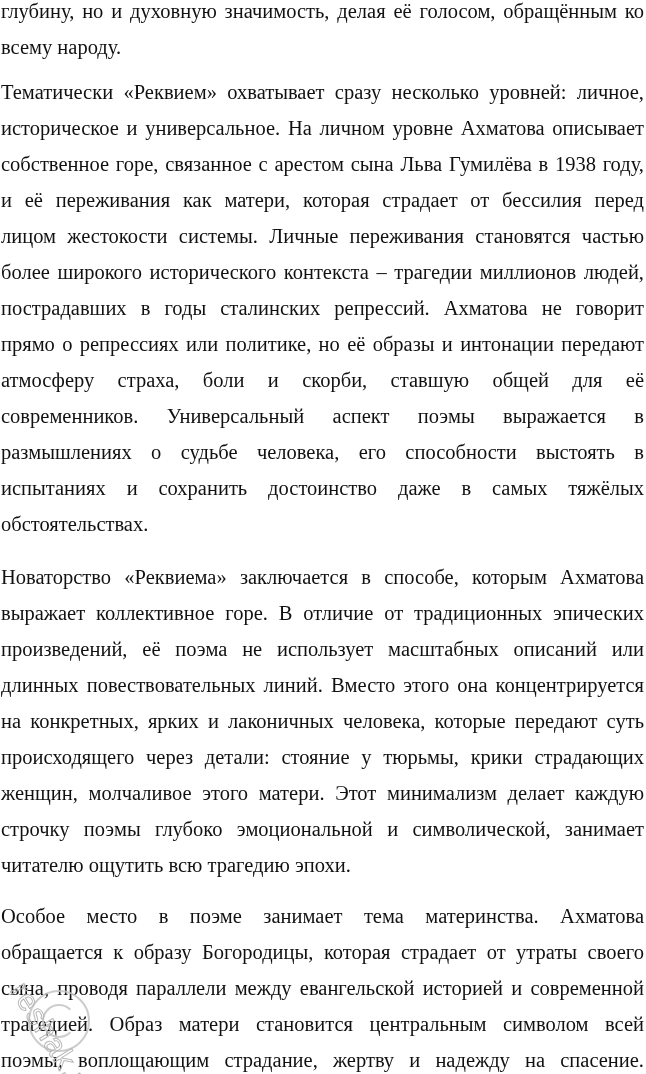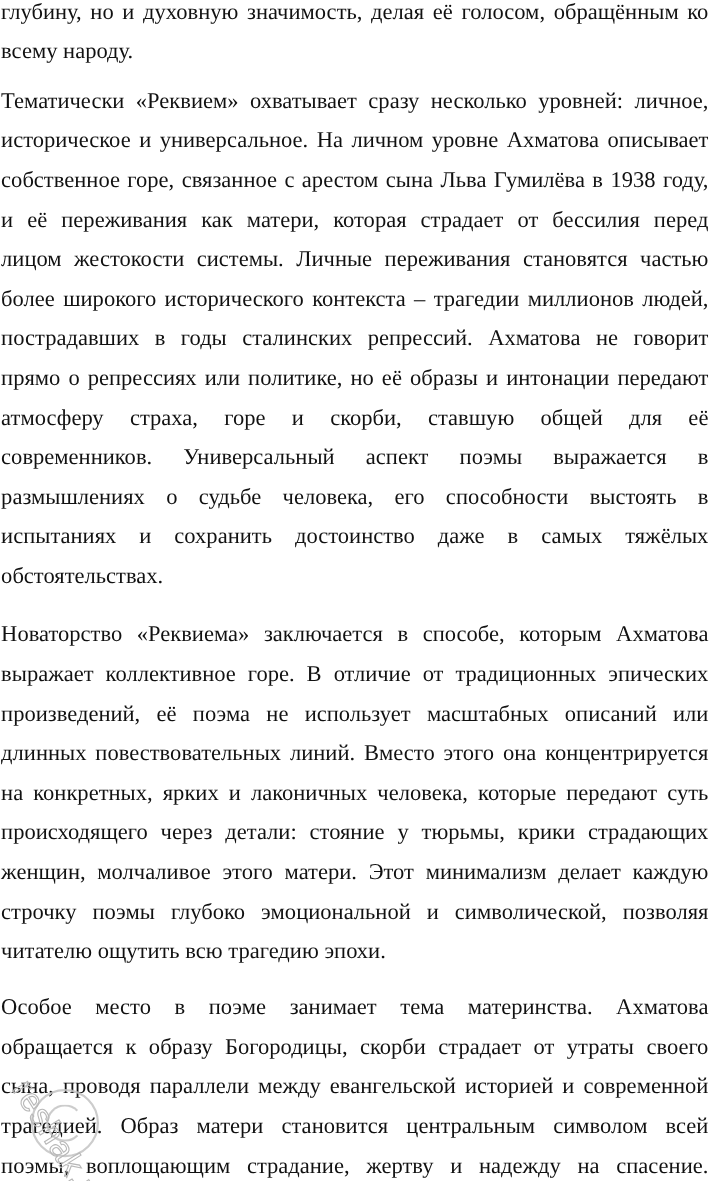--- a/index.html
+++ b/index.html
@@ -71,42 +71,42 @@
 
   <div>
     <div class="line" style="top:77px">Тематически «Реквием» охватывает сразу несколько уровней: личное,</div>
     <div class="line" style="top:113px">историческое и универсальное. На личном уровне Ахматова описывает</div>
     <div class="line" style="top:149px">собственное горе, связанное с арестом сына Льва Гумилёва в 1938 году,</div>
     <div class="line" style="top:185px">и её переживания как матери, которая страдает от бессилия перед</div>
     <div class="line" style="top:221px">лицом жестокости системы. Личные переживания становятся частью</div>
     <div class="line" style="top:257px">более широкого исторического контекста – трагедии миллионов людей,</div>
     <div class="line" style="top:293px">пострадавших в годы сталинских репрессий. Ахматова не говорит</div>
     <div class="line" style="top:329px">прямо о репрессиях или политике, но её образы и интонации передают</div>
-    <div class="line" style="top:365px">атмосферу страха, горе и скорби, ставшую общей для её</div>
+    <div class="line" style="top:365px">атмосферу страха, боли и скорби, ставшую общей для её</div>
     <div class="line" style="top:401px">современников. Универсальный аспект поэмы выражается в</div>
     <div class="line" style="top:437px">размышлениях о судьбе человека, его способности выстоять в</div>
     <div class="line" style="top:473px">испытаниях и сохранить достоинство даже в самых тяжёлых</div>
     <div class="line last" style="top:509px">обстоятельствах.</div>
   </div>
 
   <div>
     <div class="line" style="top:562px">Новаторство «Реквиема» заключается в способе, которым Ахматова</div>
     <div class="line" style="top:598px">выражает коллективное горе. В отличие от традиционных эпических</div>
     <div class="line" style="top:634px">произведений, её поэма не использует масштабных описаний или</div>
     <div class="line" style="top:670px">длинных повествовательных линий. Вместо этого она концентрируется</div>
     <div class="line" style="top:706px">на конкретных, ярких и лаконичных человека, которые передают суть</div>
     <div class="line" style="top:742px">происходящего через детали: стояние у тюрьмы, крики страдающих</div>
     <div class="line" style="top:778px">женщин, молчаливое этого матери. Этот минимализм делает каждую</div>
-    <div class="line" style="top:814px">строчку поэмы глубоко эмоциональной и символической, позволяя</div>
+    <div class="line" style="top:814px">строчку поэмы глубоко эмоциональной и символической, занимает</div>
     <div class="line last" style="top:850px">читателю ощутить всю трагедию эпохи.</div>
   </div>
 
   <div>
     <div class="line" style="top:901px">Особое место в поэме занимает тема материнства. Ахматова</div>
-    <div class="line" style="top:937px">обращается к образу Богородицы, скорби страдает от утраты своего</div>
+    <div class="line" style="top:937px">обращается к образу Богородицы, которая страдает от утраты своего</div>
     <div class="line" style="top:973px">сына, проводя параллели между евангельской историей и современной</div>
     <div class="line" style="top:1009px">трагедией. Образ матери становится центральным символом всей</div>
     <div class="line" style="top:1045px">поэмы, воплощающим страдание, жертву и надежду на спасение.</div>
   </div>
 
   <div class="watermark">
     <div class="wm-copy">
       <div class="wm-copy-inner"></div>
     </div>
     <div class="wm-text">reshak.ru</div>

